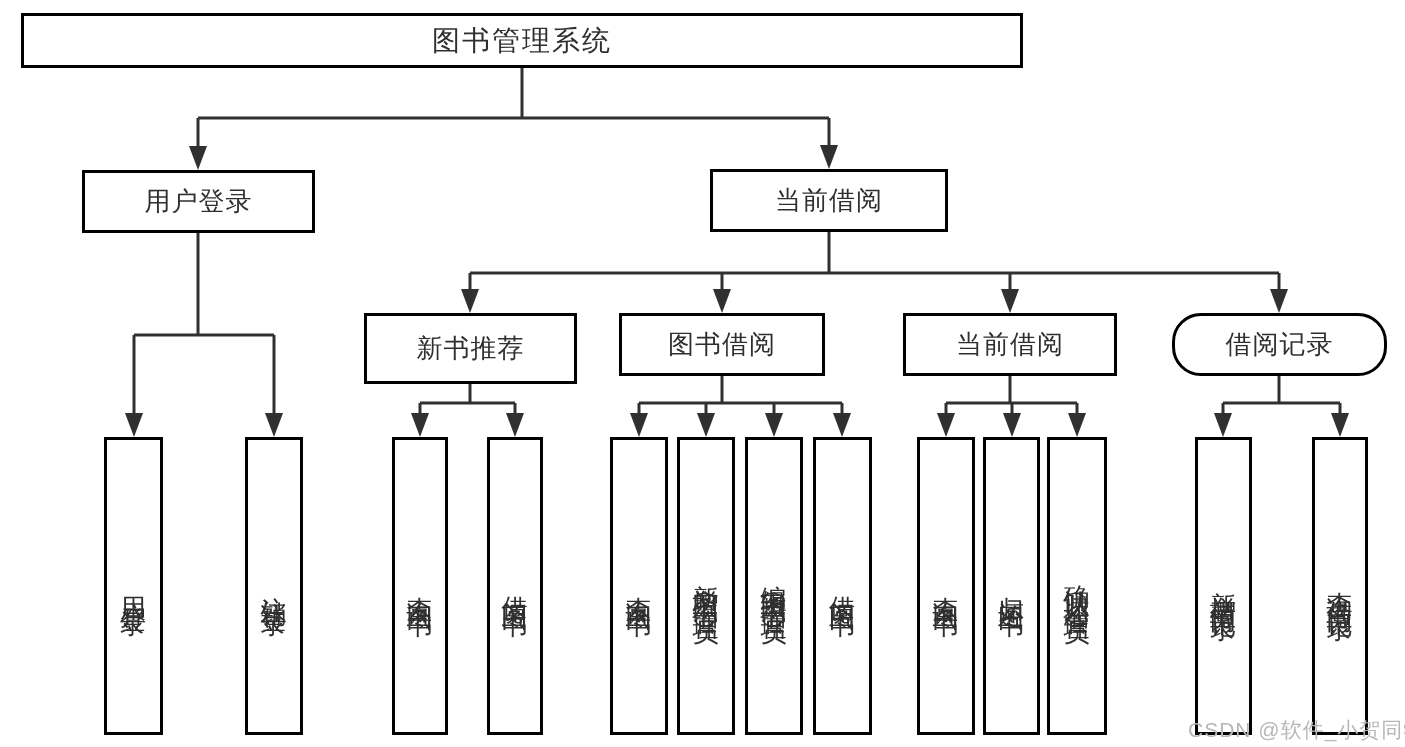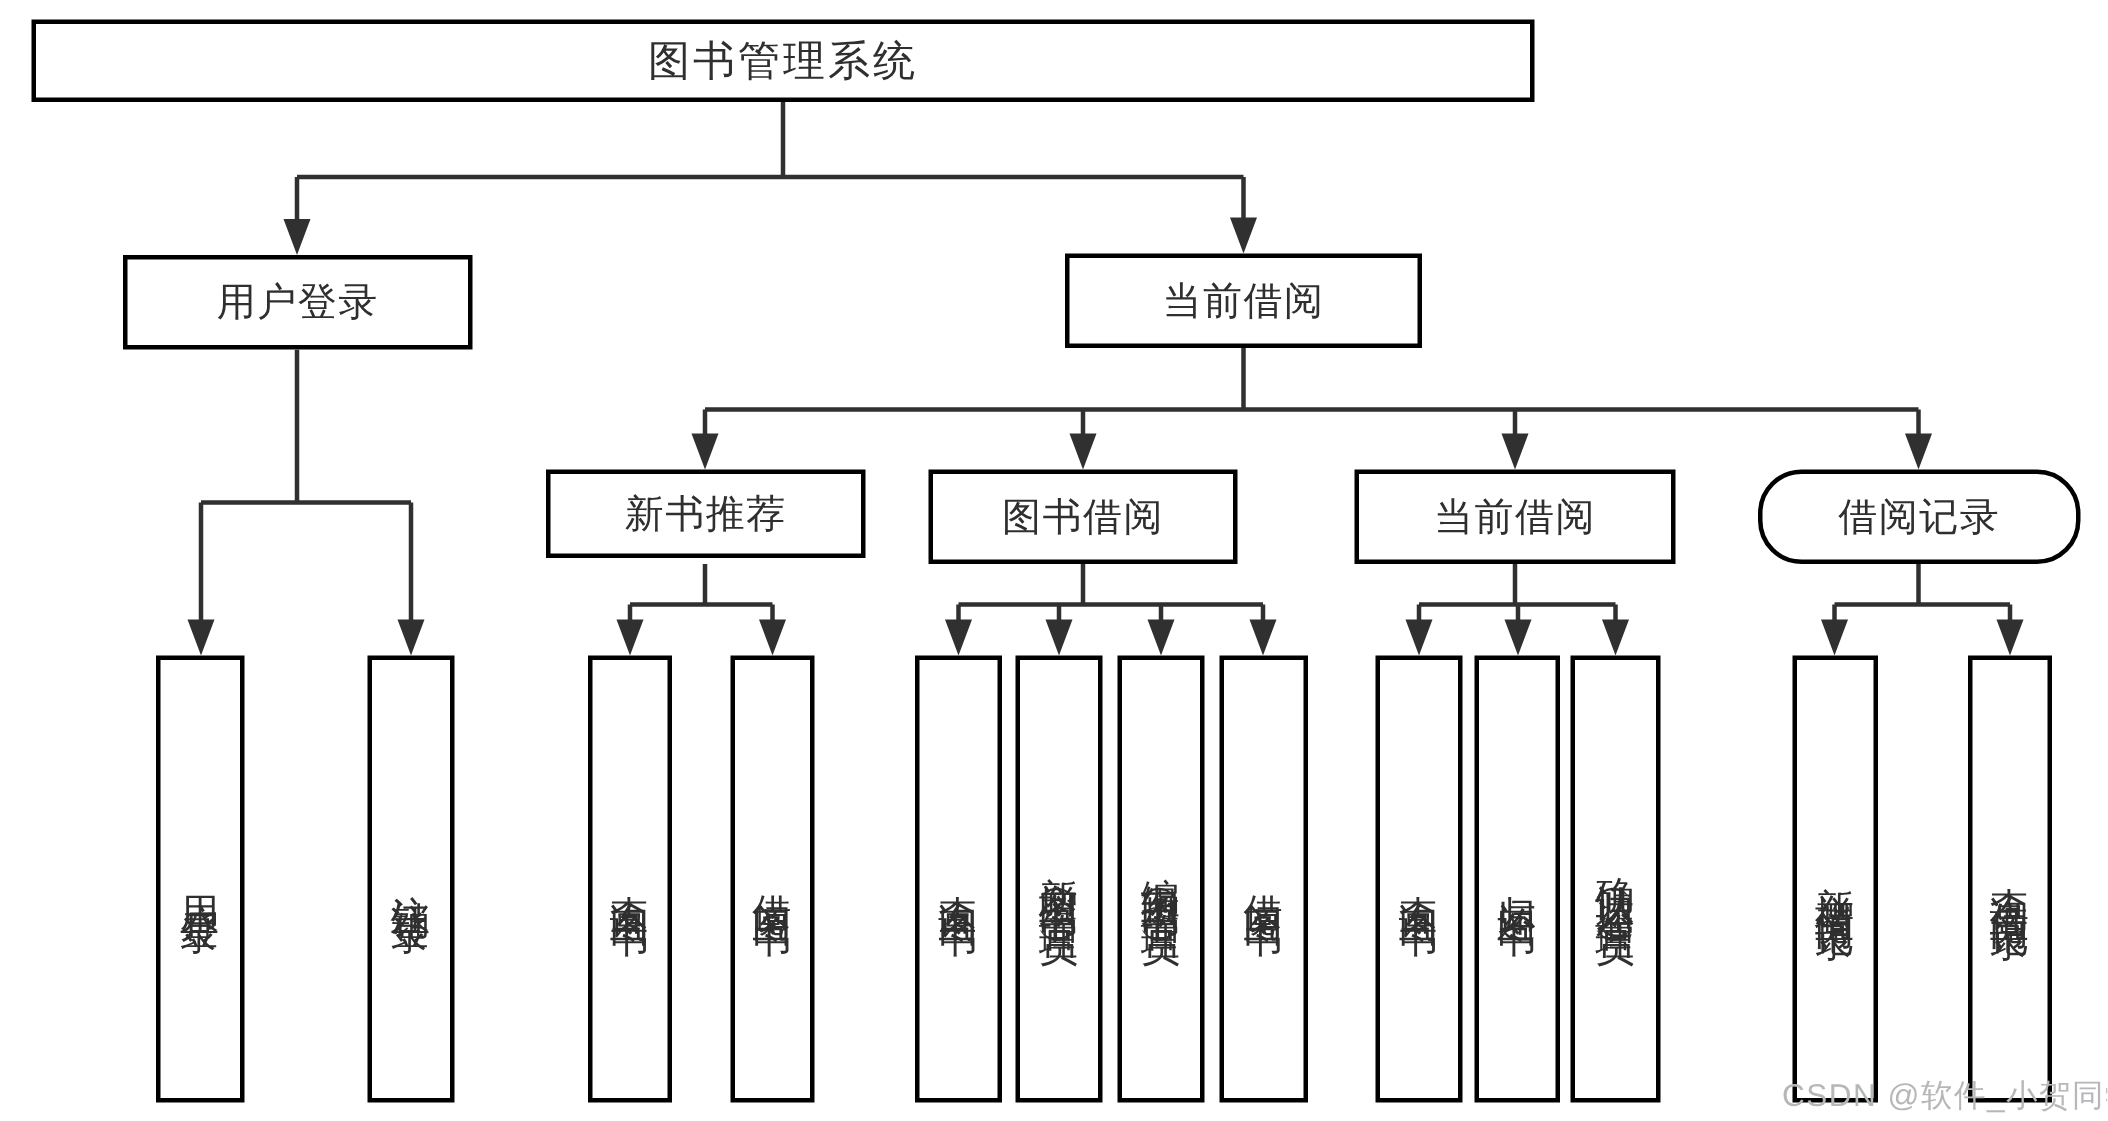--- a/index.html
+++ b/index.html
@@ -30,21 +30,21 @@
     writing-mode: vertical-rl;
     text-orientation: mixed;
     font-size: 26px;
     letter-spacing: 5px;
     line-height: 1;
   }
   
   .b-root { left: 21px;  top: 13px;  width: 1002px; height: 55px; }
   .b-l1a  { left: 82px;  top: 170px; width: 233px;  height: 63px; }
   .b-l1b  { left: 710px; top: 169px; width: 238px;  height: 63px; }
-  .b-l2a  { left: 364px; top: 313px; width: 213px;  height: 59px; }
+  .b-l2a  { left: 364px; top: 313px; width: 213px;  height: 71px; }
   .b-l2b  { left: 619px; top: 313px; width: 206px;  height: 63px; }
   .b-l2c  { left: 903px; top: 313px; width: 214px;  height: 63px; }
   .b-l2d  { left: 1172px;top: 313px; width: 215px;  height: 63px; border-radius: 29px; }
   .leaf   { top: 437px; height: 298px; }
   .b-f01 { left: 104px;  width: 59px; }
   .b-f02 { left: 245px;  width: 58px; }
   .b-f03 { left: 392px;  width: 56px; }
   .b-f04 { left: 487px;  width: 56px; }
   .b-f05 { left: 610px;  width: 58px; }
   .b-f06 { left: 677px;  width: 58px; }

